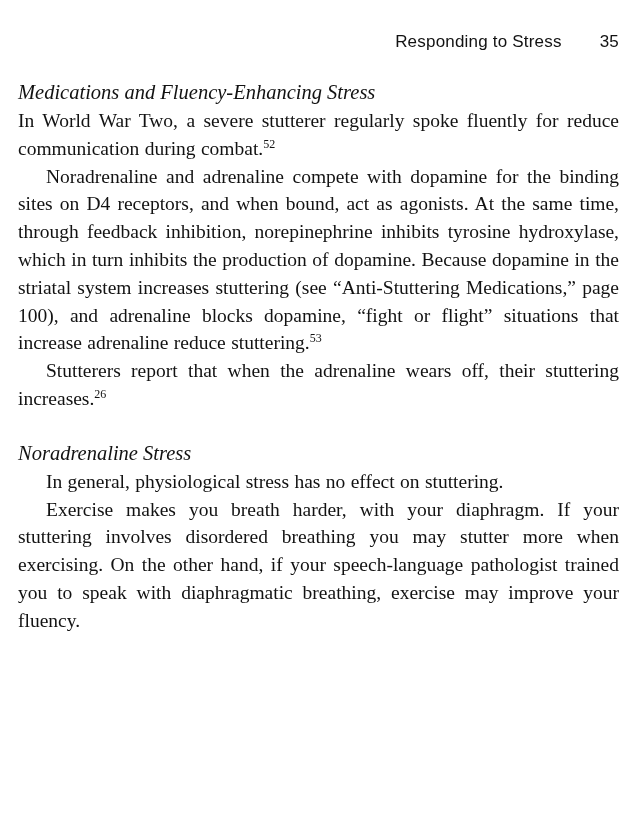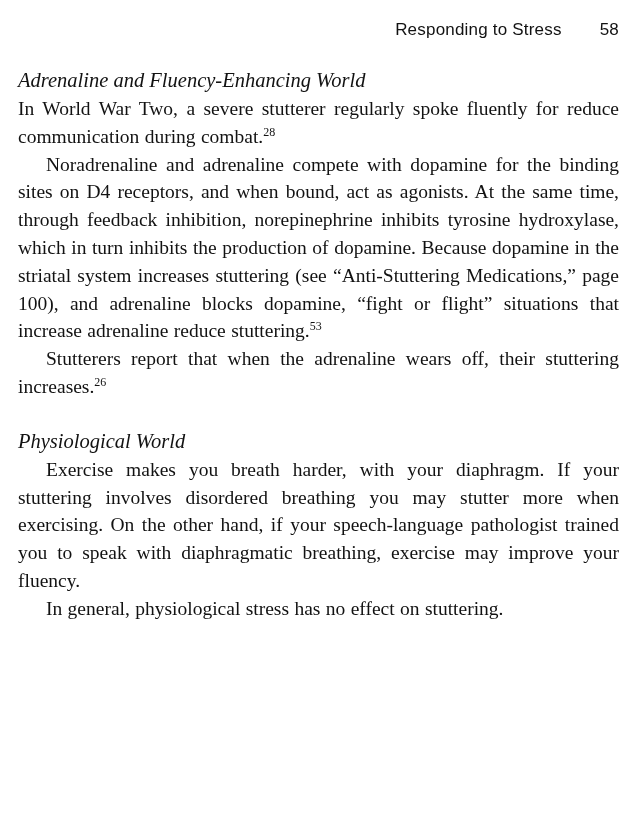--- a/index.html
+++ b/index.html
@@ -8,21 +8,21 @@
     background: #ffffff;
     font-family: "Liberation Serif", serif;
     color: #121212;
   }
   .page {
     position: relative;
     width: 640px;
     height: 818px;
     background: #ffffff;
     box-sizing: border-box;
-    padding: 20px 21px 0 18px;
+    padding: 32px 21px 0 18px;
     overflow: hidden;
   }
   .running-header {
     display: flex;
     justify-content: flex-end;
     align-items: baseline;
     gap: 38px;
     font-family: "Liberation Sans", sans-serif;
     font-size: 17px;
     letter-spacing: 0.2px;
@@ -57,36 +57,36 @@
     letter-spacing: 0;
   }
 </style>
 </head>
 <body>
 
 <div class="page">
 
   <div class="running-header">
     <span>Responding to Stress</span>
-    <span>58</span>
+    <span>35</span>
   </div>
 
   <div class="section">
-    <h2 class="section-heading">Adrenaline and Fluency-Enhancing World</h2>
+    <h2 class="section-heading">Medications and Fluency-Enhancing Stress</h2>
 
-    <p class="para"><span>In World War Two, a severe stutterer regularly spoke fluently for reduce communication during combat.</span><sup class="footnote-ref">28</sup></p>
+    <p class="para"><span>In World War Two, a severe stutterer regularly spoke fluently for reduce communication during combat.</span><sup class="footnote-ref">52</sup></p>
 
 
     <p class="para indent"><span>Noradrenaline and adrenaline compete with dopamine for the binding sites on D4 receptors, and when bound, act as agonists. At the same time, through feedback inhibition, norepinephrine inhibits tyrosine hydroxylase, which in turn inhibits the production of dopamine. Because dopamine in the striatal system increases stuttering (see “Anti-Stuttering Medications,” page 100), and adrenaline blocks dopamine, “fight or flight” situations that increase adrenaline reduce stuttering.</span><sup class="footnote-ref">53</sup></p>
 
     <p class="para indent"><span>Stutterers report that when the adrenaline wears off, their stuttering increases.</span><sup class="footnote-ref">26</sup></p>
   </div>
 
   <div class="section">
-    <h2 class="section-heading">Physiological World</h2>
+    <h2 class="section-heading">Noradrenaline Stress</h2>
 
 
+    <p class="para indent"><span>In general, physiological stress has no effect on stuttering.</span><sup class="footnote-ref"></sup></p>
+
     <p class="para indent"><span>Exercise makes you breath harder, with your diaphragm. If your stuttering involves disordered breathing you may stutter more when exercising. On the other hand, if your speech-language pathologist trained you to speak with diaphragmatic breathing, exercise may improve your fluency.</span><sup class="footnote-ref"></sup></p>
-
-    <p class="para indent"><span>In general, physiological stress has no effect on stuttering.</span><sup class="footnote-ref"></sup></p>
   </div>
 
 </div>
 
 </body></html>

